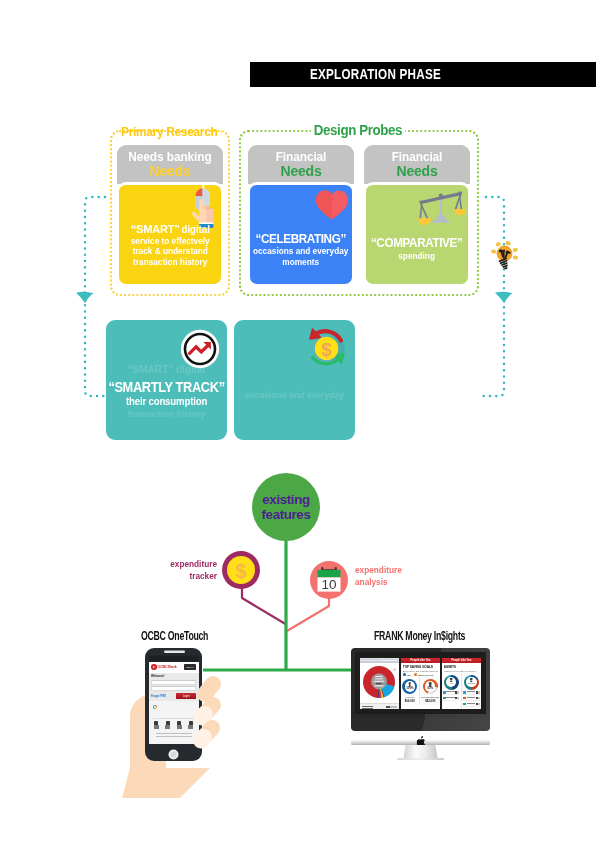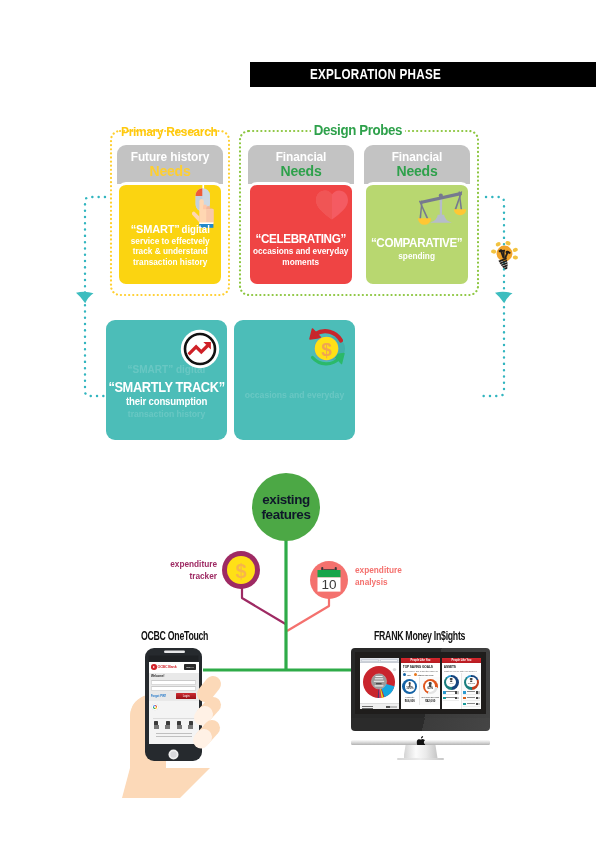--- a/index.html
+++ b/index.html
@@ -60,21 +60,21 @@
   }
   .insight-card .ghost { position:absolute; color:rgba(255,255,255,0.16); font-weight:bold; white-space:nowrap; z-index:0;}
   .insight-card .itxt { text-align:center; color:#fff; position:relative; z-index:2;}
   .insight-card .pre { font-size:8.5px; font-weight:bold; line-height:10px; white-space:nowrap; transform:scaleX(0.9);}
   .ins-icon { position:absolute; z-index:1;}
 
   
   #existing-circle {
     left:252px; top:473px; width:68px; height:68px; border-radius:50%;
     background:#4ca845; display:flex; flex-direction:column; align-items:center;
-    justify-content:center; color:#0f172a; font-weight:bold; font-size:13.4px; line-height:15.4px;
+    justify-content:center; color:#4c1d95; font-weight:bold; font-size:13.4px; line-height:15.4px;
     letter-spacing:-0.4px;
   }
   .feat-circle { border-radius:50%; display:flex; align-items:center; justify-content:center; }
   .feat-label { font-weight:bold; font-size:9.6px; line-height:11.5px; white-space:nowrap; transform:scaleX(0.86);}
 
 
   
   #phone-screen { background:#f4f4f4; overflow:hidden; font-size:2px; }
   .ps-status { height:0; }
   .ps-head { height:11px; background:#fff; display:flex; align-items:center; justify-content:space-between; padding:0 2.5px; }
@@ -229,21 +229,21 @@
 
   <svg class="abs" style="left:0; top:0; width:596px; height:842px;">
     <rect x="111" y="131" width="118" height="164" rx="9" fill="none" stroke="#ffcf2e" stroke-width="2.2" stroke-linecap="round" stroke-dasharray="0.1 4.0"></rect>
     <rect x="240" y="131" width="238" height="164" rx="9" fill="none" stroke="#8cc63f" stroke-width="2.2" stroke-linecap="round" stroke-dasharray="0.1 4.0"></rect>
   </svg>
   <div class="abs group-label" id="label-primary">Primary Research</div>
   <div class="abs group-label" id="label-probes">Design Probes</div>
 
   <div class="abs need-card" style="left:117px; top:145px;">
     <div class="need-head">
-      <div class="l1">Future history</div>
+      <div class="l1">Needs banking</div>
       <div class="l2" style="color:#ffcf2e">Needs</div>
     </div>
     <div class="need-body" style="background:#fbd411">
       <svg class="need-icon" style="left:73px; top:-2px;" width="36" height="48" viewBox="0 0 36 48">
         <rect x="10.4" y="0" width="1.7" height="10.5" fill="#ffffff"></rect>
         <path d="M10.8 5.2 A7.2 7.2 0 0 1 18.0 12.4 L18.0 21.4 A7.2 7.2 0 0 1 10.8 28.6 A7.2 7.2 0 0 1 3.6 21.4 L3.6 12.4 A7.2 7.2 0 0 1 10.8 5.2 Z" fill="#cdd9e3"></path>
         <path d="M10.3 5.2 L10.3 12.9 L3.6 12.9 L3.6 12.4 A7.2 7.2 0 0 1 10.3 5.2 Z" fill="#f05a38"></path>
         <path d="M3.6 12.9 L10.3 12.9 L10.3 28.6 A7.2 7.2 0 0 1 3.6 21.4 Z" fill="#c2d0dd"></path>
         <path d="M9.6 16.0 q2.2 0 2.2 2.2 l0 9.6 l-4.4 0 l0 -9.6 q0 -2.2 2.2 -2.2 z" fill="#ffd7b2"></path>
         <path d="M13.0 21.6 q2.0 0 2.0 2.0 l0 8.0 l-4.0 0 l0 -8.0 q0 -2.0 2.0 -2.0 z" fill="#ffc7a7"></path>
@@ -265,21 +265,21 @@
         <div>transaction history</div>
       </div>
     </div>
   </div>
 
   <div class="abs need-card" style="left:248px; top:145px;">
     <div class="need-head">
       <div class="l1">Financial</div>
       <div class="l2" style="color:#2ea14b">Needs</div>
     </div>
-    <div class="need-body" style="background:#ef4444">
+    <div class="need-body" style="background:#3b82f6">
       <svg class="need-icon" style="left:65px; top:4px;" width="34" height="33" viewBox="0 0 34 33">
         <path d="M17 30.6 C8.6 24.1 1 18.6 1 11.2 C1 5.3 5.1 1.4 10 1.4 C13.2 1.4 15.6 3.1 17 5.6 C18.4 3.1 20.8 1.4 24 1.4 C28.9 1.4 33 5.3 33 11.2 C33 18.6 25.4 24.1 17 30.6 Z" fill="#f45b62"></path>
         <path d="M17 30.6 C8.6 24.1 1 18.6 1 11.2 C1 5.3 5.1 1.4 10 1.4 C13.2 1.4 15.6 3.1 17 5.6 Z" fill="#f05555"></path>
       </svg>
       <div class="txt">
         <div class="big">“CELEBRATING”</div>
         <div>occasions and everyday</div>
         <div>moments</div>
       </div>
     </div>

